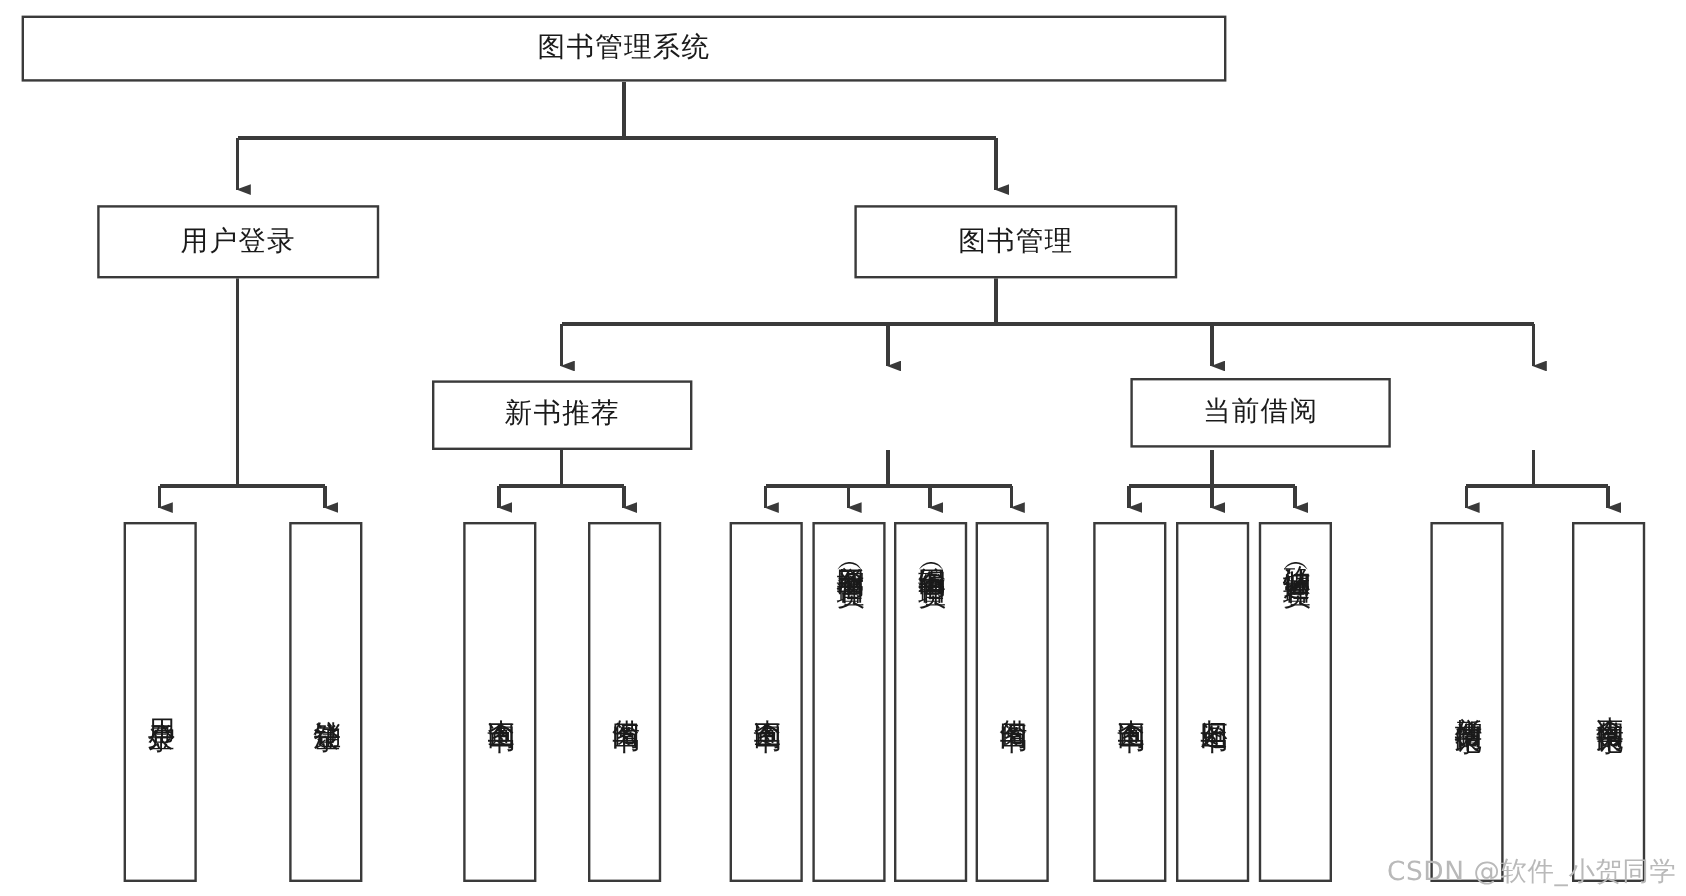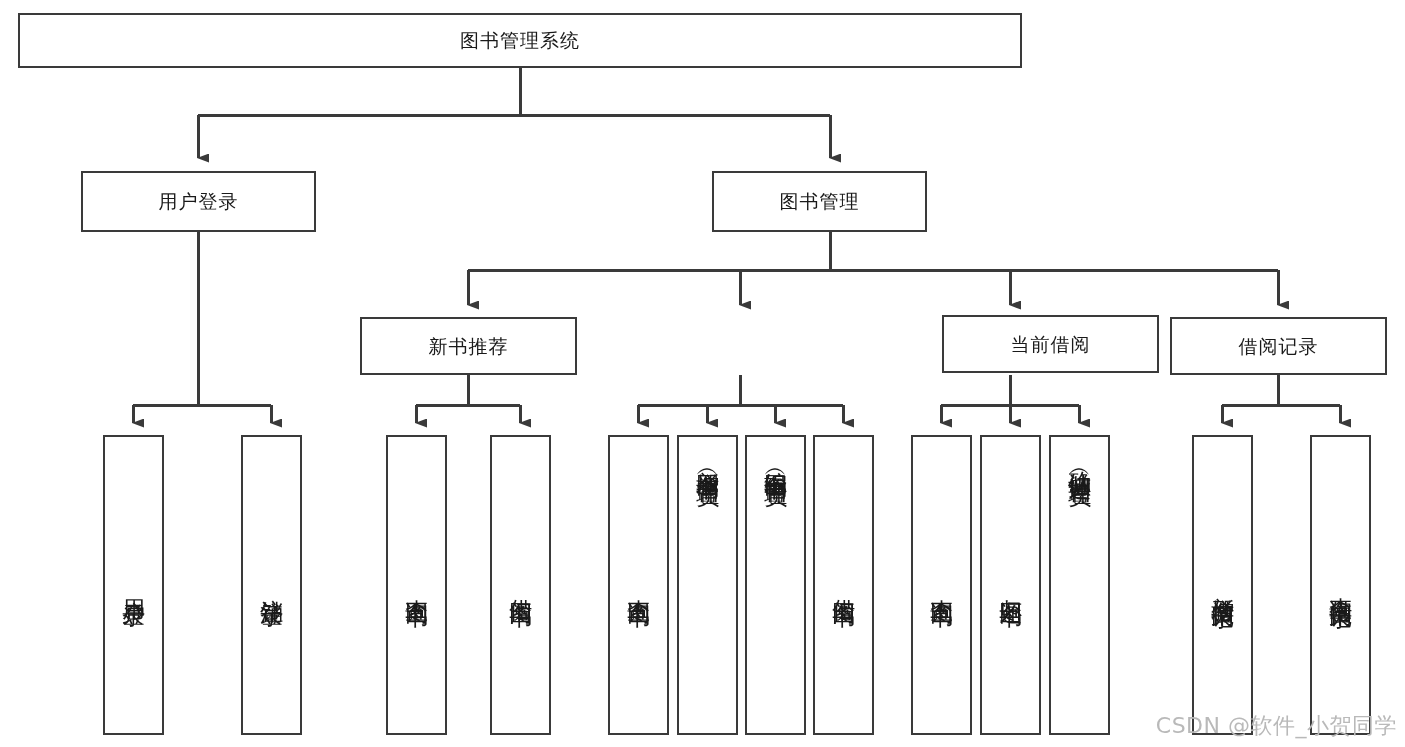--- a/index.html
+++ b/index.html
@@ -32,21 +32,21 @@
     position: absolute;
     box-sizing: border-box;
     background: #ffffff;
     border: 2.5px solid #3a3a3a;
     display: flex;
     align-items: center;
     justify-content: center;
     color: #1a1a1a;
   }
   .node-h {
-    font-size: 19px;
+    font-size: 23px;
     line-height: 1.1;
     letter-spacing: 1px;
     white-space: nowrap;
   }
   .node-v {
     align-items: flex-start;
     justify-content: center;
     padding-top: 16px;
   }
   .node-v .vlabel {
@@ -129,32 +129,29 @@
     </g>
   </svg>
 
   <div class="node node-h" style="left:18px; top:13px; width:1004px; height:55px;">
     <span>图书管理系统</span>
   </div>
 
   <div class="node node-h" style="left:81px; top:171px; width:235px; height:61px;">
     <span>用户登录</span>
   </div>
-  <div class="node node-h" style="left:712px; top:171px; width:215px; height:61px;">
+  <div class="node node-h" style="left:712px; top:171px; width:269px; height:61px;">
     <span>图书管理</span>
   </div>
 
   <div class="node node-h" style="left:360px; top:317px; width:217px; height:58px;text-align:right;">
     <span>新书推荐</span>
   </div>
   <div class="node node-h" style="left:902px; top:315px; width:217px; height:58px;margin-left:40px;">
     <span>当前借阅</span>
-  </div>
-  <div class="node node-h" style="left:1170px; top:317px; width:217px; height:58px;">
-    <span>借阅记录</span>
   </div>
 
   <div class="node node-v vcenter" style="left:103px; top:435px; width:61px; height:300px;">
     <span class="vlabel">用户登录</span>
   </div>
   <div class="node node-v vcenter" style="left:241px; top:435px; width:61px; height:300px;">
     <span class="vlabel">注销登录</span>
   </div>
 
   <div class="node node-v vcenter" style="left:386px; top:435px; width:61px; height:300px;">

